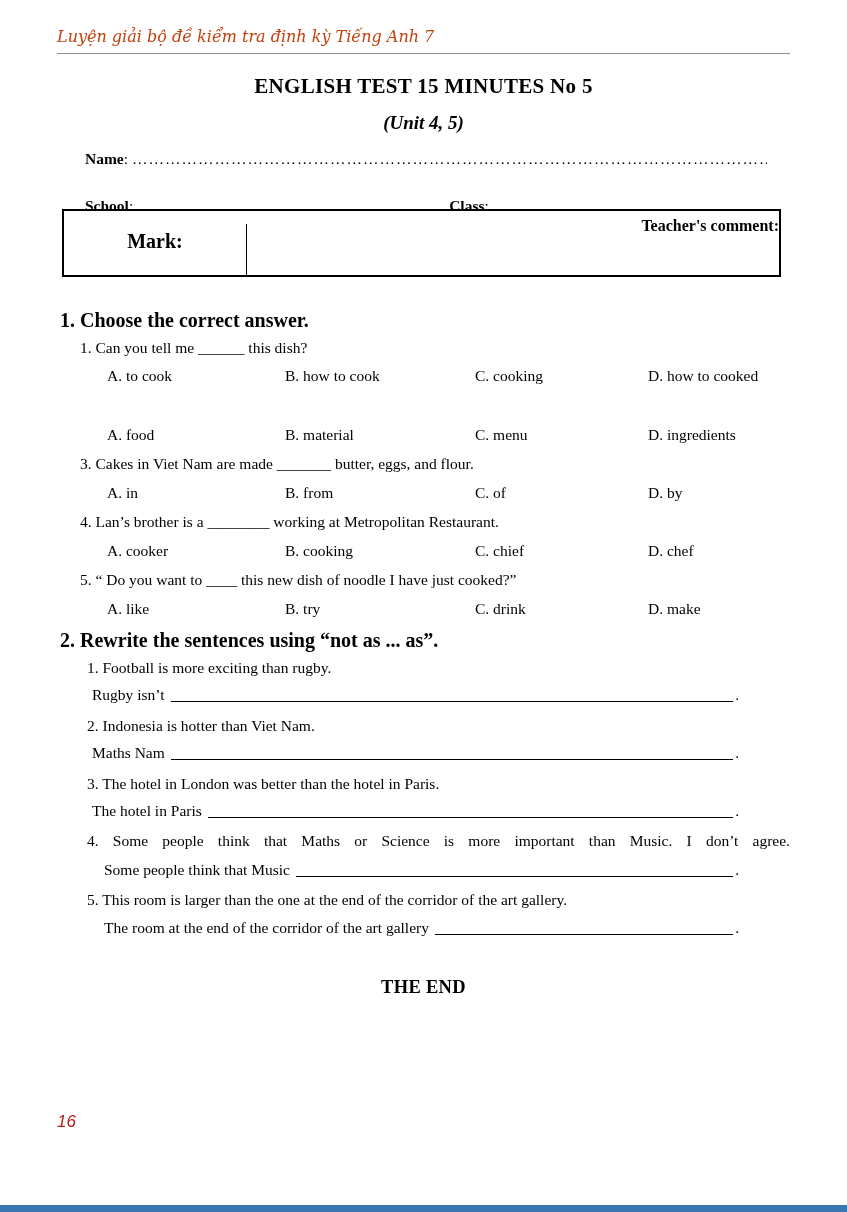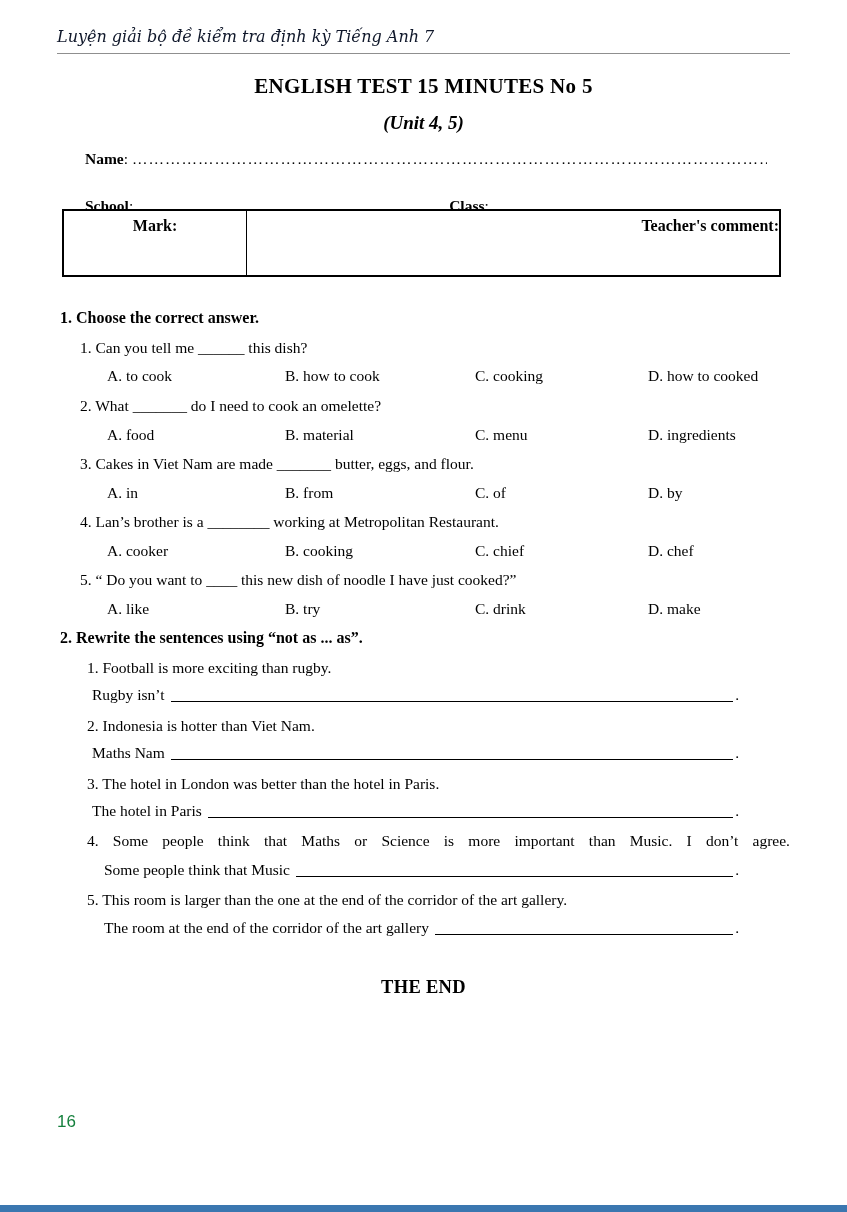--- a/index.html
+++ b/index.html
@@ -67,31 +67,32 @@
     width: 719px; height: 68px;
     border: 2px solid #000;
     display: flex;
   }
   .mark-cell {
     width: 183px;
     border-right: 1px solid #000;
     text-align: center;
     padding-top: 6px;
     font-weight: bold;
-    font-size: 16px;
+    font-size: 20px;
+    margin-top: 13px;
   }
   .comment-cell {
     flex: 1;
     text-align: right;
     padding-top: 6px;
     font-weight: bold;
     font-size: 16px;
   }
   .row { position: absolute; white-space: nowrap; }
-  .sec-heading { left: 60px; font-weight: bold; font-size: 16px; }
+  .sec-heading { left: 60px; font-weight: bold; font-size: 20px; }
   .sec-heading .quote { }
   .q-line { left: 80px; }
   .opt-row {
     left: 107px; right: 40px;
     display: grid;
     grid-template-columns: 178px 190px 173px auto;
   }
   .prompt-line { left: 87px; }
   .prompt-line.stretch { right: 57px; text-align: justify; text-align-last: justify; }
   .answer-row {
@@ -132,21 +133,21 @@
     height: 7px;
     background: #3b77b0;
   }
 </style>
 </head>
 <body>
 
 <div class="page">
 
   <div class="running-header">
-    <span style="color: #0f172a;">Luyện giải bộ đề kiểm tra định kỳ Tiếng Anh 7</span>
+    <span style="color: #c2410c;">Luyện giải bộ đề kiểm tra định kỳ Tiếng Anh 7</span>
   </div>
 
   <div class="test-title">ENGLISH TEST 15 MINUTES No 5</div>
   <div class="test-subtitle">(Unit 4, 5)</div>
 
   <div class="field-row name-row">
     <span class="lbl">Name</span><span>:</span>&nbsp;<span class="dots grow">………………………………………………………………………………………………………………..</span>
   </div>
 
   <div class="field-row school-row">
@@ -165,21 +166,20 @@
   <div class="row sec-heading" style="top:309px">1. Choose the correct answer.</div>
 
   <div class="row q-line" style="top:339px">1. Can you tell me ______ this dish?</div>
   <div class="row opt-row" style="top:367px">
     <span>A. to cook</span>
     <span>B. how to cook</span>
     <span>C. cooking</span>
     <span>D. how to cooked</span>
   </div>
 
-  <div class="row q-line" style="top:397px">2. What _______ do I need to cook an omelette?</div>
   <div class="row opt-row" style="top:426px">
     <span>A. food</span>
     <span>B. material</span>
     <span>C. menu</span>
     <span>D. ingredients</span>
   </div>
 
   <div class="row q-line" style="top:455px">3. Cakes in Viet Nam are made _______ butter, eggs, and flour.</div>
   <div class="row opt-row" style="top:484px">
     <span>A. in</span>
@@ -238,17 +238,17 @@
 
   <div class="row prompt-line" style="top:891px">5. This room is larger than the one at the end of the corridor of the art gallery.</div>
   <div class="row answer-row ind-b" style="top:919px">
     <span>The room at the end of the corridor of the art gallery</span>
     <span class="fill-line"></span>
     <span>.</span>
   </div>
 
   <div class="the-end">THE END</div>
 
-  <div class="page-number" style="color: #15803d;">16</div>
+  <div class="page-number" style="color: #b91c1c; font-style: italic;">16</div>
 
   <div class="bottom-bar" style="background: rgb(59, 119, 176);"></div>
 
 </div>
 
 </body></html>

